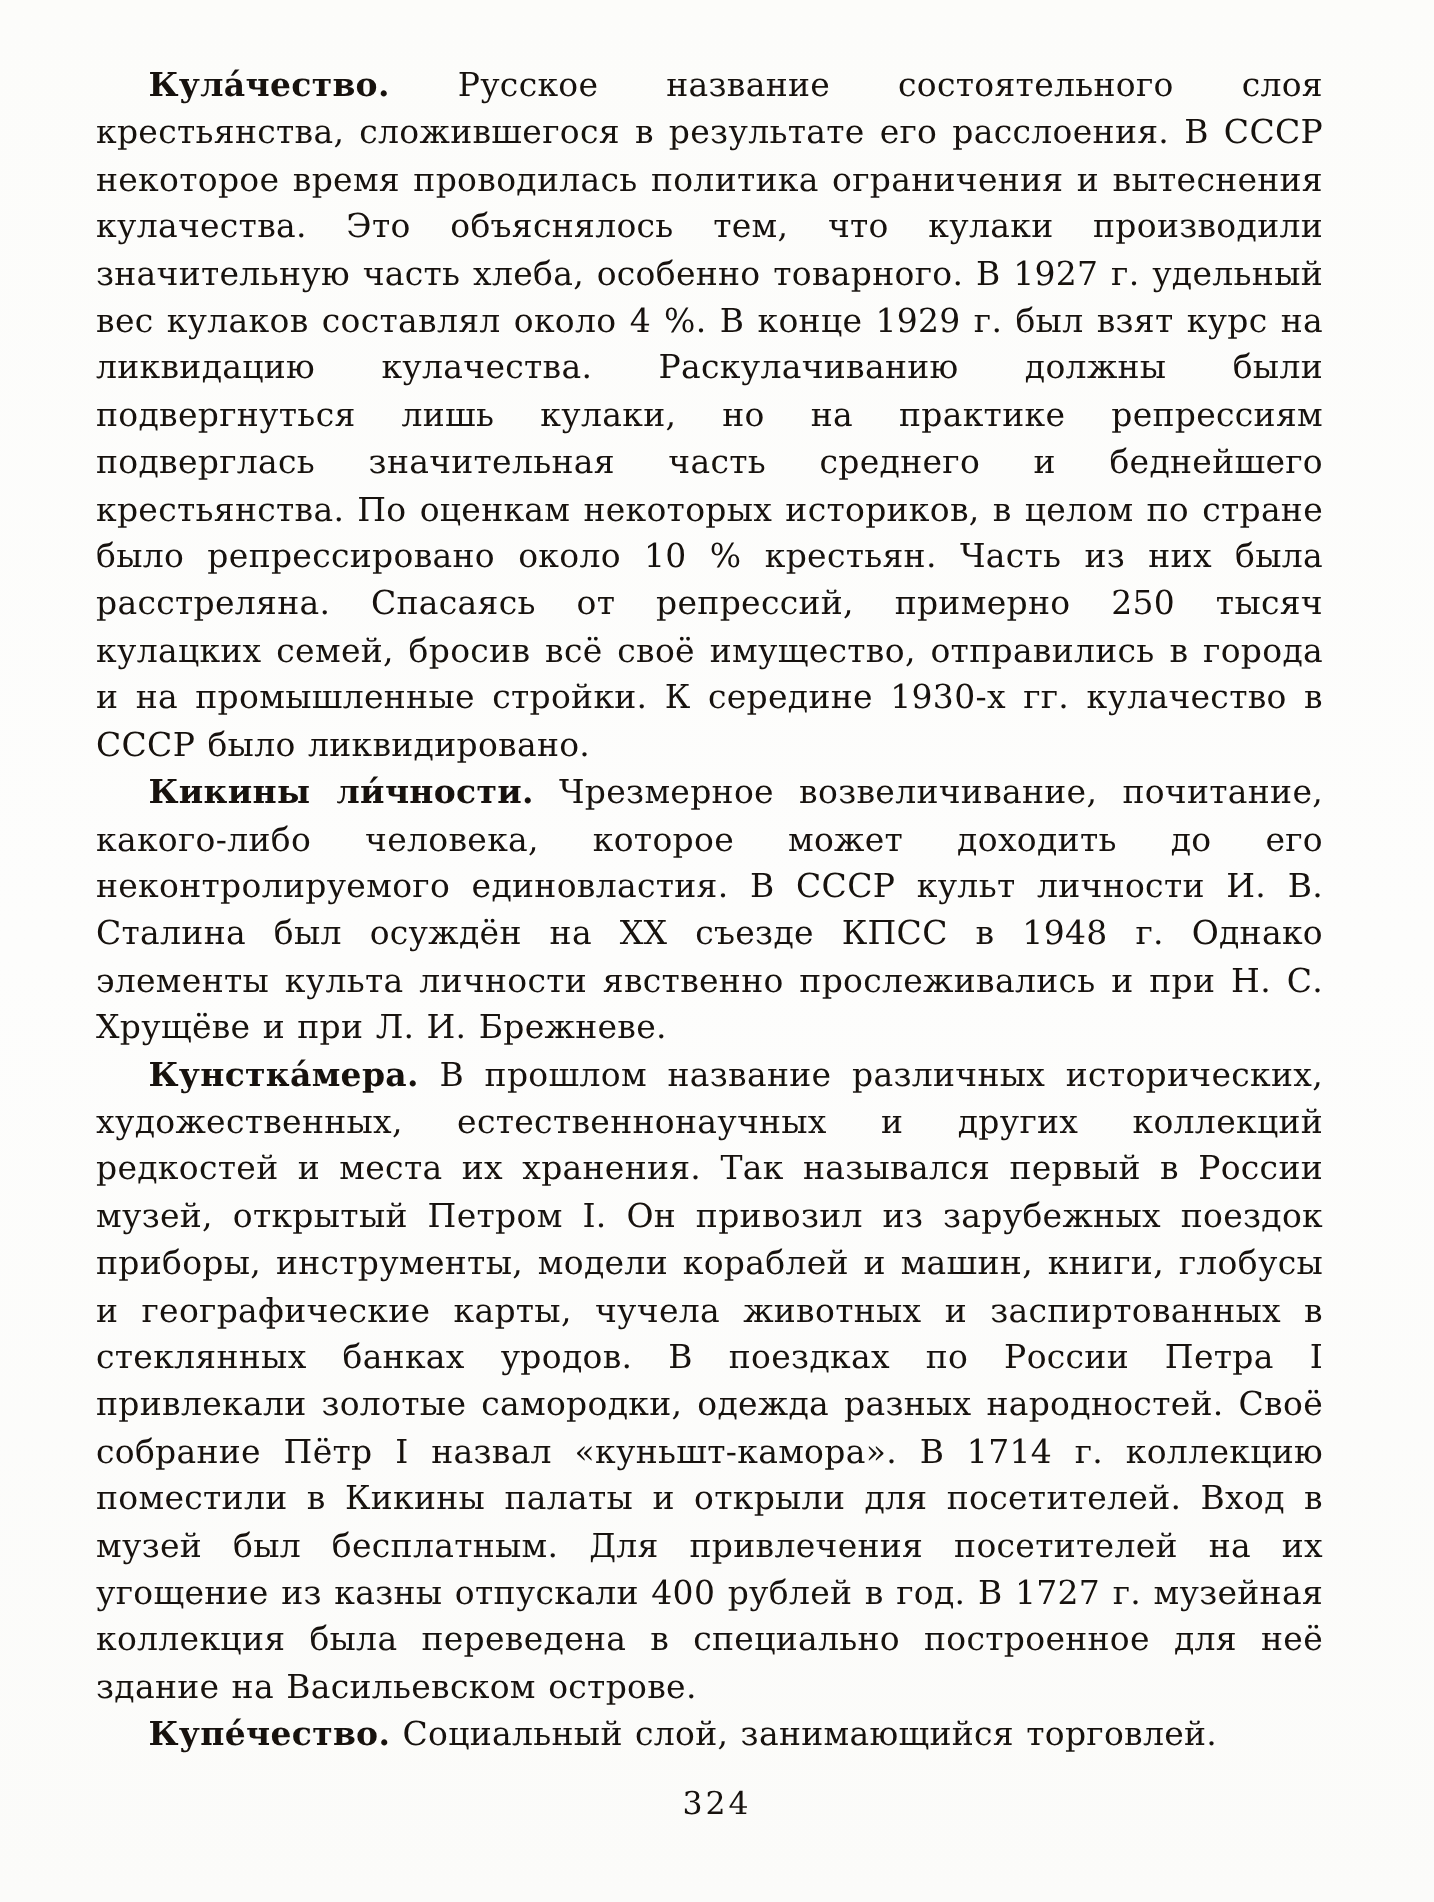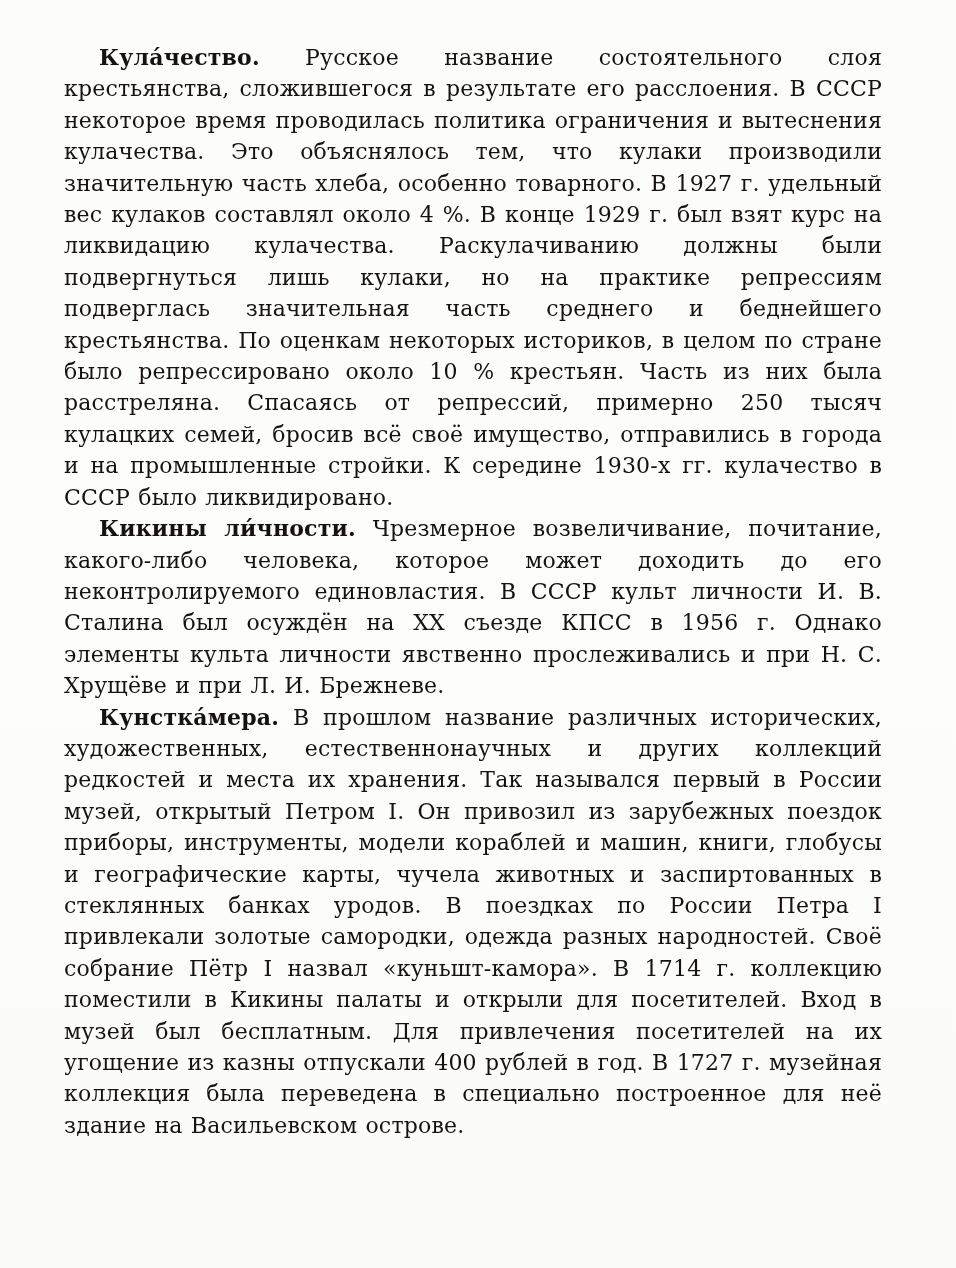--- a/index.html
+++ b/index.html
@@ -51,20 +51,22 @@
   }
 </style>
 </head>
 <body>
 
 <div class="page">
   <div class="text-block">
 
     <p class="entry"><span class="term">Кула́чество.</span> <span class="definition">Русское название состоятельного слоя крестьянства, сложившегося в результате его расслоения. В СССР некоторое время проводилась политика ограничения и вытеснения кулачества. Это объяснялось тем, что кулаки производили значительную часть хлеба, особенно товарного. В 1927 г. удельный вес кулаков составлял около 4 %. В конце 1929 г. был взят курс на ликвидацию кулачества. Раскулачиванию должны были подвергнуться лишь кулаки, но на практике репрессиям подверглась значительная часть среднего и беднейшего крестьянства. По оценкам некоторых историков, в целом по стране было репрессировано около 10 % крестьян. Часть из них была расстреляна. Спасаясь от репрессий, примерно 250 тысяч кулацких семей, бросив всё своё имущество, отправились в города и на промышленные стройки. К середине 1930-х гг. кулачество в СССР было ликвидировано.</span></p>
 
-    <p class="entry"><span class="term">Кикины ли́чности.</span> <span class="definition">Чрезмерное возвеличивание, почитание, какого-либо человека, которое может доходить до его неконтролируемого единовластия. В СССР культ личности И. В. Сталина был осуждён на XX съезде КПСС в 1956 г. Однако элементы культа личности явственно прослеживались и при Н. С. Хрущёве и при Л. И. Брежневе.</span></p>
+    <p class="entry"><span class="term">Кикины ли́чности.</span> <span class="definition">Чрезмерное возвеличивание, почитание, какого-либо человека, которое может доходить до его неконтролируемого единовластия. В СССР культ личности И. В. Сталина был осуждён на XX съезде КПСС в 1948 г. Однако элементы культа личности явственно прослеживались и при Н. С. Хрущёве и при Л. И. Брежневе.</span></p>
 
     <p class="entry"><span class="term">Кунстка́мера.</span> <span class="definition">В прошлом название различных исторических, художественных, естественнонаучных и других коллекций редкостей и места их хранения. Так назывался первый в России музей, открытый Петром I. Он привозил из зарубежных поездок приборы, инструменты, модели кораблей и машин, книги, глобусы и географические карты, чучела животных и заспиртованных в стеклянных банках уродов. В поездках по России Петра I привлекали золотые самородки, одежда разных народностей. Своё собрание Пётр I назвал «куньшт-камора». В 1714 г. коллекцию поместили в Кикины палаты и открыли для посетителей. Вход в музей был бесплатным. Для привлечения посетителей на их угощение из казны отпускали 400 рублей в год. В 1727 г. музейная коллекция была переведена в специально построенное для неё здание на Васильевском острове.</span></p>
 
+    <p class="entry"><span class="term">Купе́чество.</span> <span class="definition">Социальный слой, занимающийся торговлей.</span></p>
 
   </div>
 
+  <div class="page-number">324</div>
 </div>
 
 </body></html>

